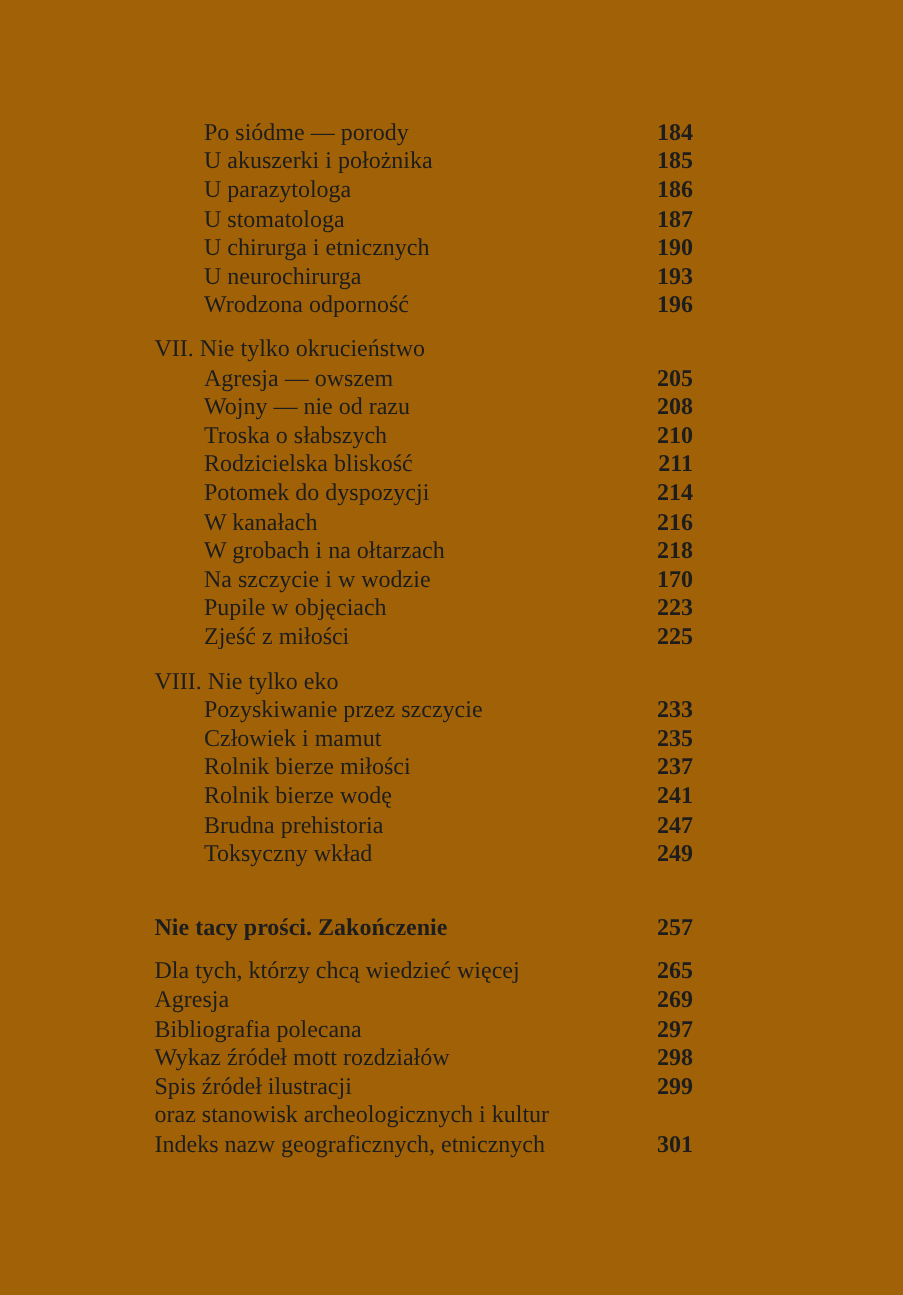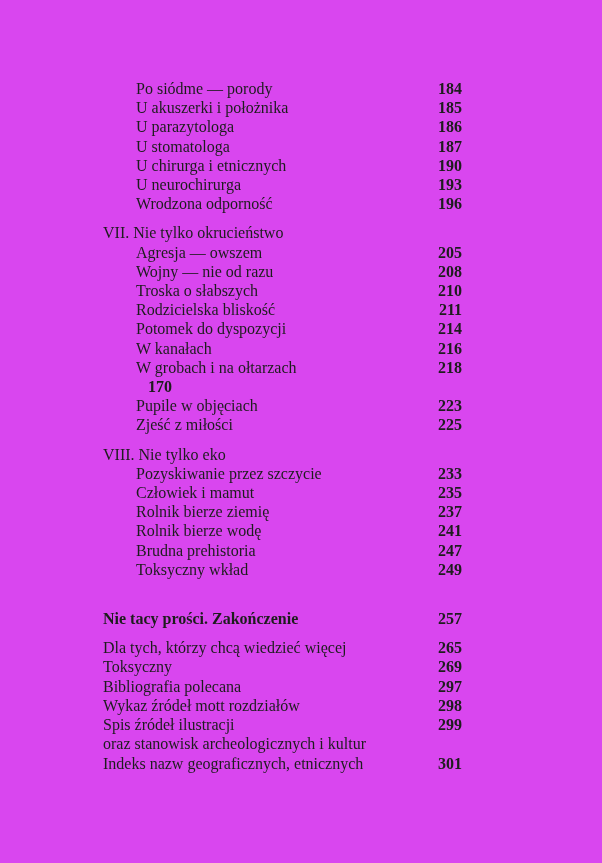--- a/index.html
+++ b/index.html
@@ -13,21 +13,21 @@
     overflow: hidden;
     font-family: "Liberation Serif", "DejaVu Serif", serif;
     font-size: 16px;
     color: #1d1d1d;
   }
   .page {
     box-sizing: border-box;
     width: 602px;
     height: 863px;
     padding: 79px 140px 0 103px;
-    background: #d946ef;
+    background: #a16207;
   }
   .block + .block { margin-top: 10px; }
   .block.standalone { margin-top: 6px; }
   .row {
     display: flex;
     justify-content: space-between;
     align-items: flex-end;
     line-height: 19.2px;
   }
   .row.sub { padding-left: 33px; }
@@ -104,20 +104,21 @@
         </div>
         <div class="row sub">
           <span class="label">W kanałach</span>
           <span class="pagenum">216</span>
         </div>
         <div class="row sub">
           <span class="label">W grobach i na ołtarzach</span>
           <span class="pagenum">218</span>
         </div>
         <div class="row sub">
+          <span class="label">Na szczycie i w wodzie</span>
           <span class="pagenum">170</span>
         </div>
         <div class="row sub">
           <span class="label">Pupile w objęciach</span>
           <span class="pagenum">223</span>
         </div>
         <div class="row sub">
           <span class="label">Zjeść z miłości</span>
           <span class="pagenum">225</span>
         </div>
@@ -126,21 +127,21 @@
         <div class="header">VIII. Nie tylko eko</div>
         <div class="row sub">
           <span class="label">Pozyskiwanie przez szczycie</span>
           <span class="pagenum">233</span>
         </div>
         <div class="row sub">
           <span class="label">Człowiek i mamut</span>
           <span class="pagenum">235</span>
         </div>
         <div class="row sub">
-          <span class="label">Rolnik bierze ziemię</span>
+          <span class="label">Rolnik bierze miłości</span>
           <span class="pagenum">237</span>
         </div>
         <div class="row sub">
           <span class="label">Rolnik bierze wodę</span>
           <span class="pagenum">241</span>
         </div>
         <div class="row sub">
           <span class="label">Brudna prehistoria</span>
           <span class="pagenum">247</span>
         </div>
@@ -154,21 +155,21 @@
           <span class="label bold">Nie tacy prości. Zakończenie</span>
           <span class="pagenum">257</span>
         </div>
       </section>
       <section class="block backmatter">
         <div class="row">
           <span class="label">Dla tych, którzy chcą wiedzieć więcej</span>
           <span class="pagenum">265</span>
         </div>
         <div class="row">
-          <span class="label">Toksyczny</span>
+          <span class="label">Agresja</span>
           <span class="pagenum">269</span>
         </div>
         <div class="row">
           <span class="label">Bibliografia polecana</span>
           <span class="pagenum">297</span>
         </div>
         <div class="row">
           <span class="label">Wykaz źródeł mott rozdziałów</span>
           <span class="pagenum">298</span>
         </div>

